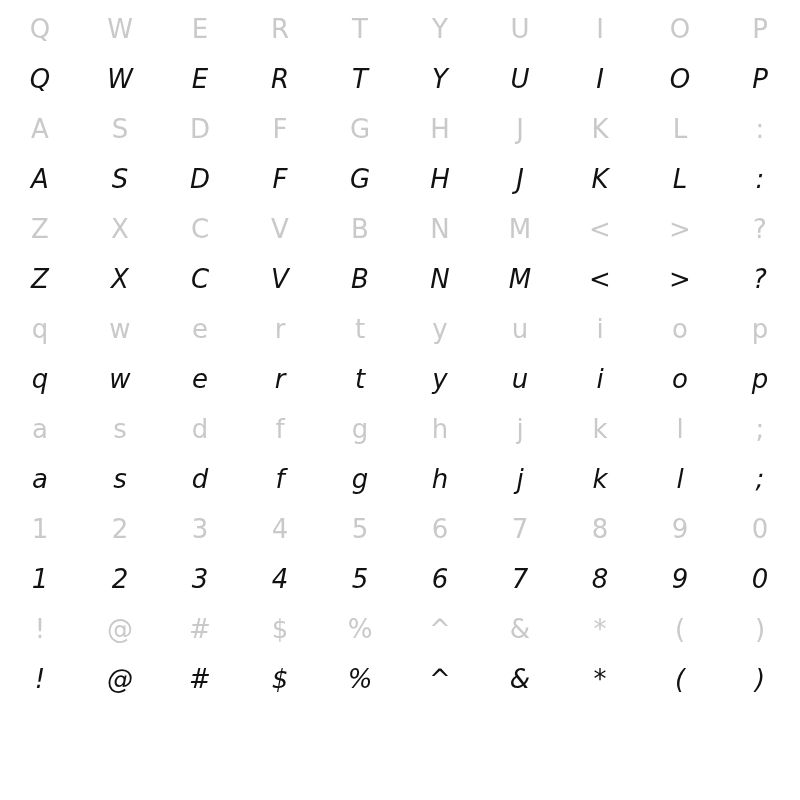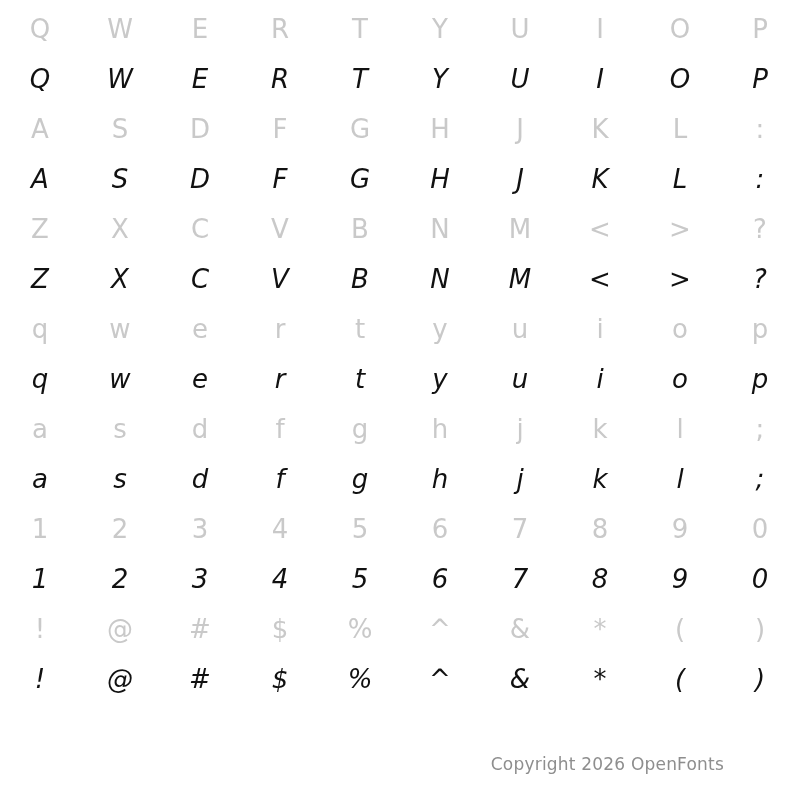--- a/index.html
+++ b/index.html
@@ -228,14 +228,13 @@
         <div class="cell">#</div>
         <div class="cell">$</div>
         <div class="cell">%</div>
         <div class="cell">^</div>
         <div class="cell">&amp;</div>
         <div class="cell">*</div>
         <div class="cell">(</div>
         <div class="cell">)</div>
       </div>
     </div>
-  <div class="copyright">Copyright 2026 OpenFonts</div>
 </div>
 
 </body></html>

